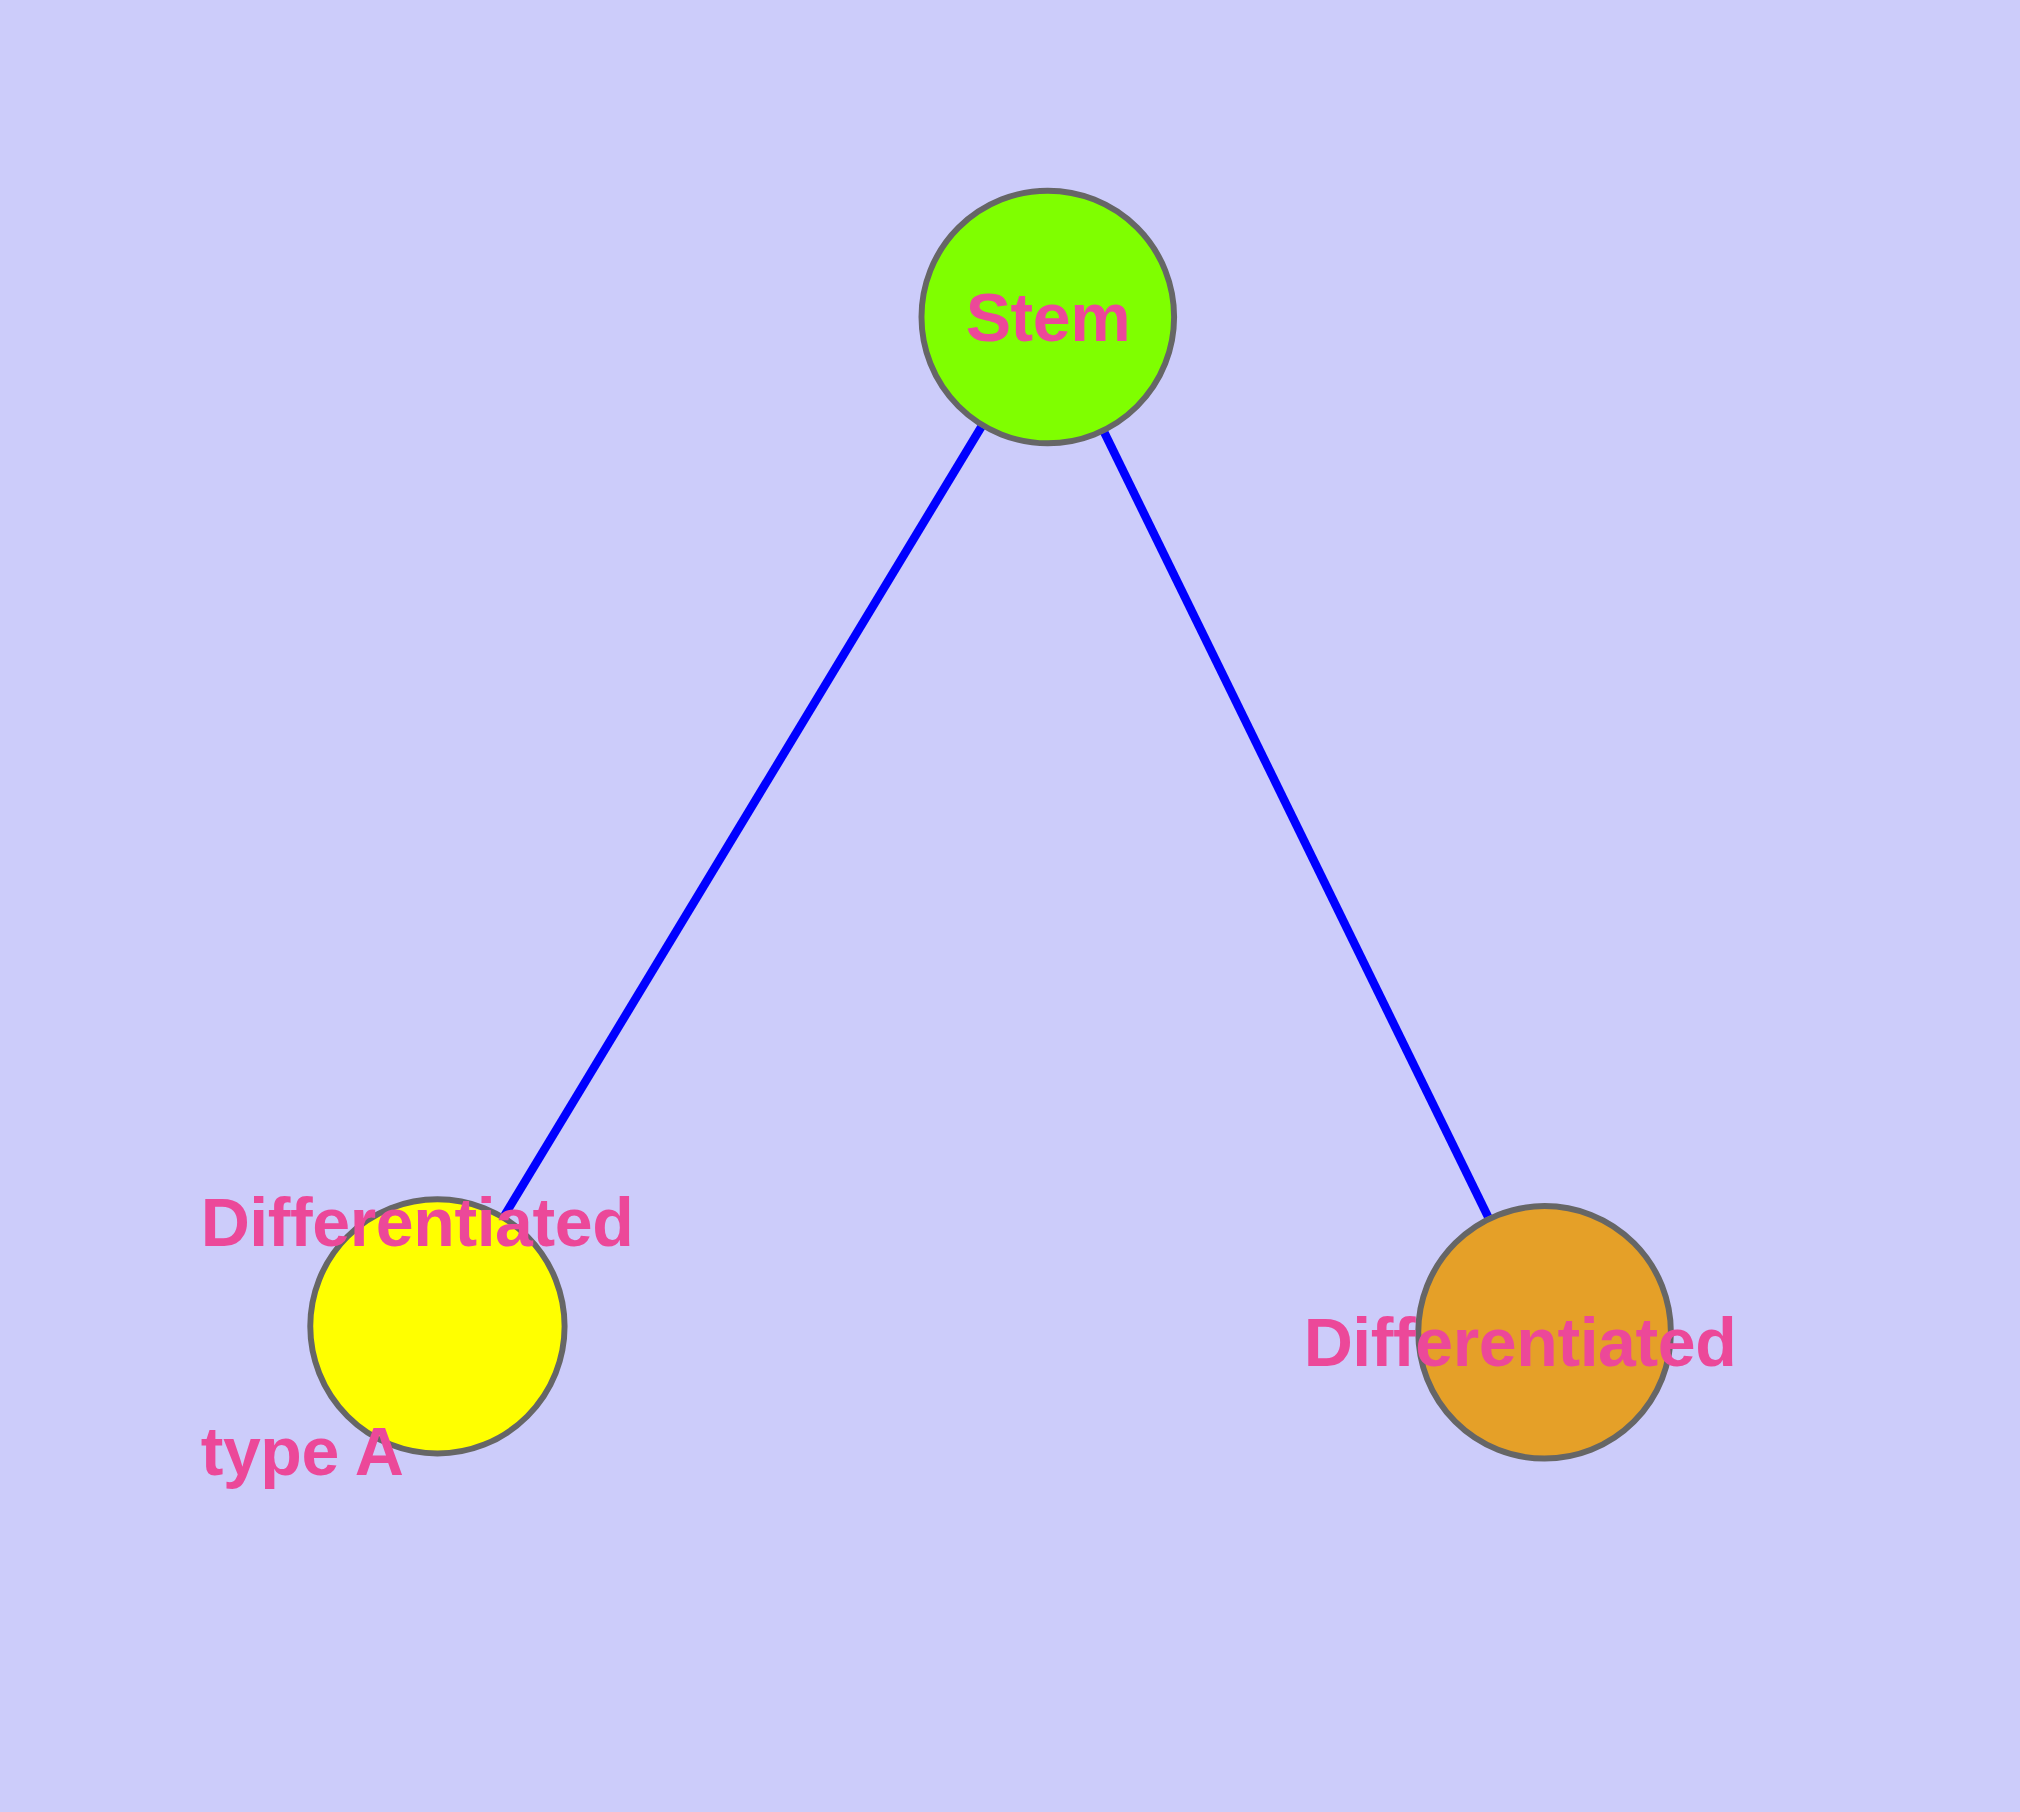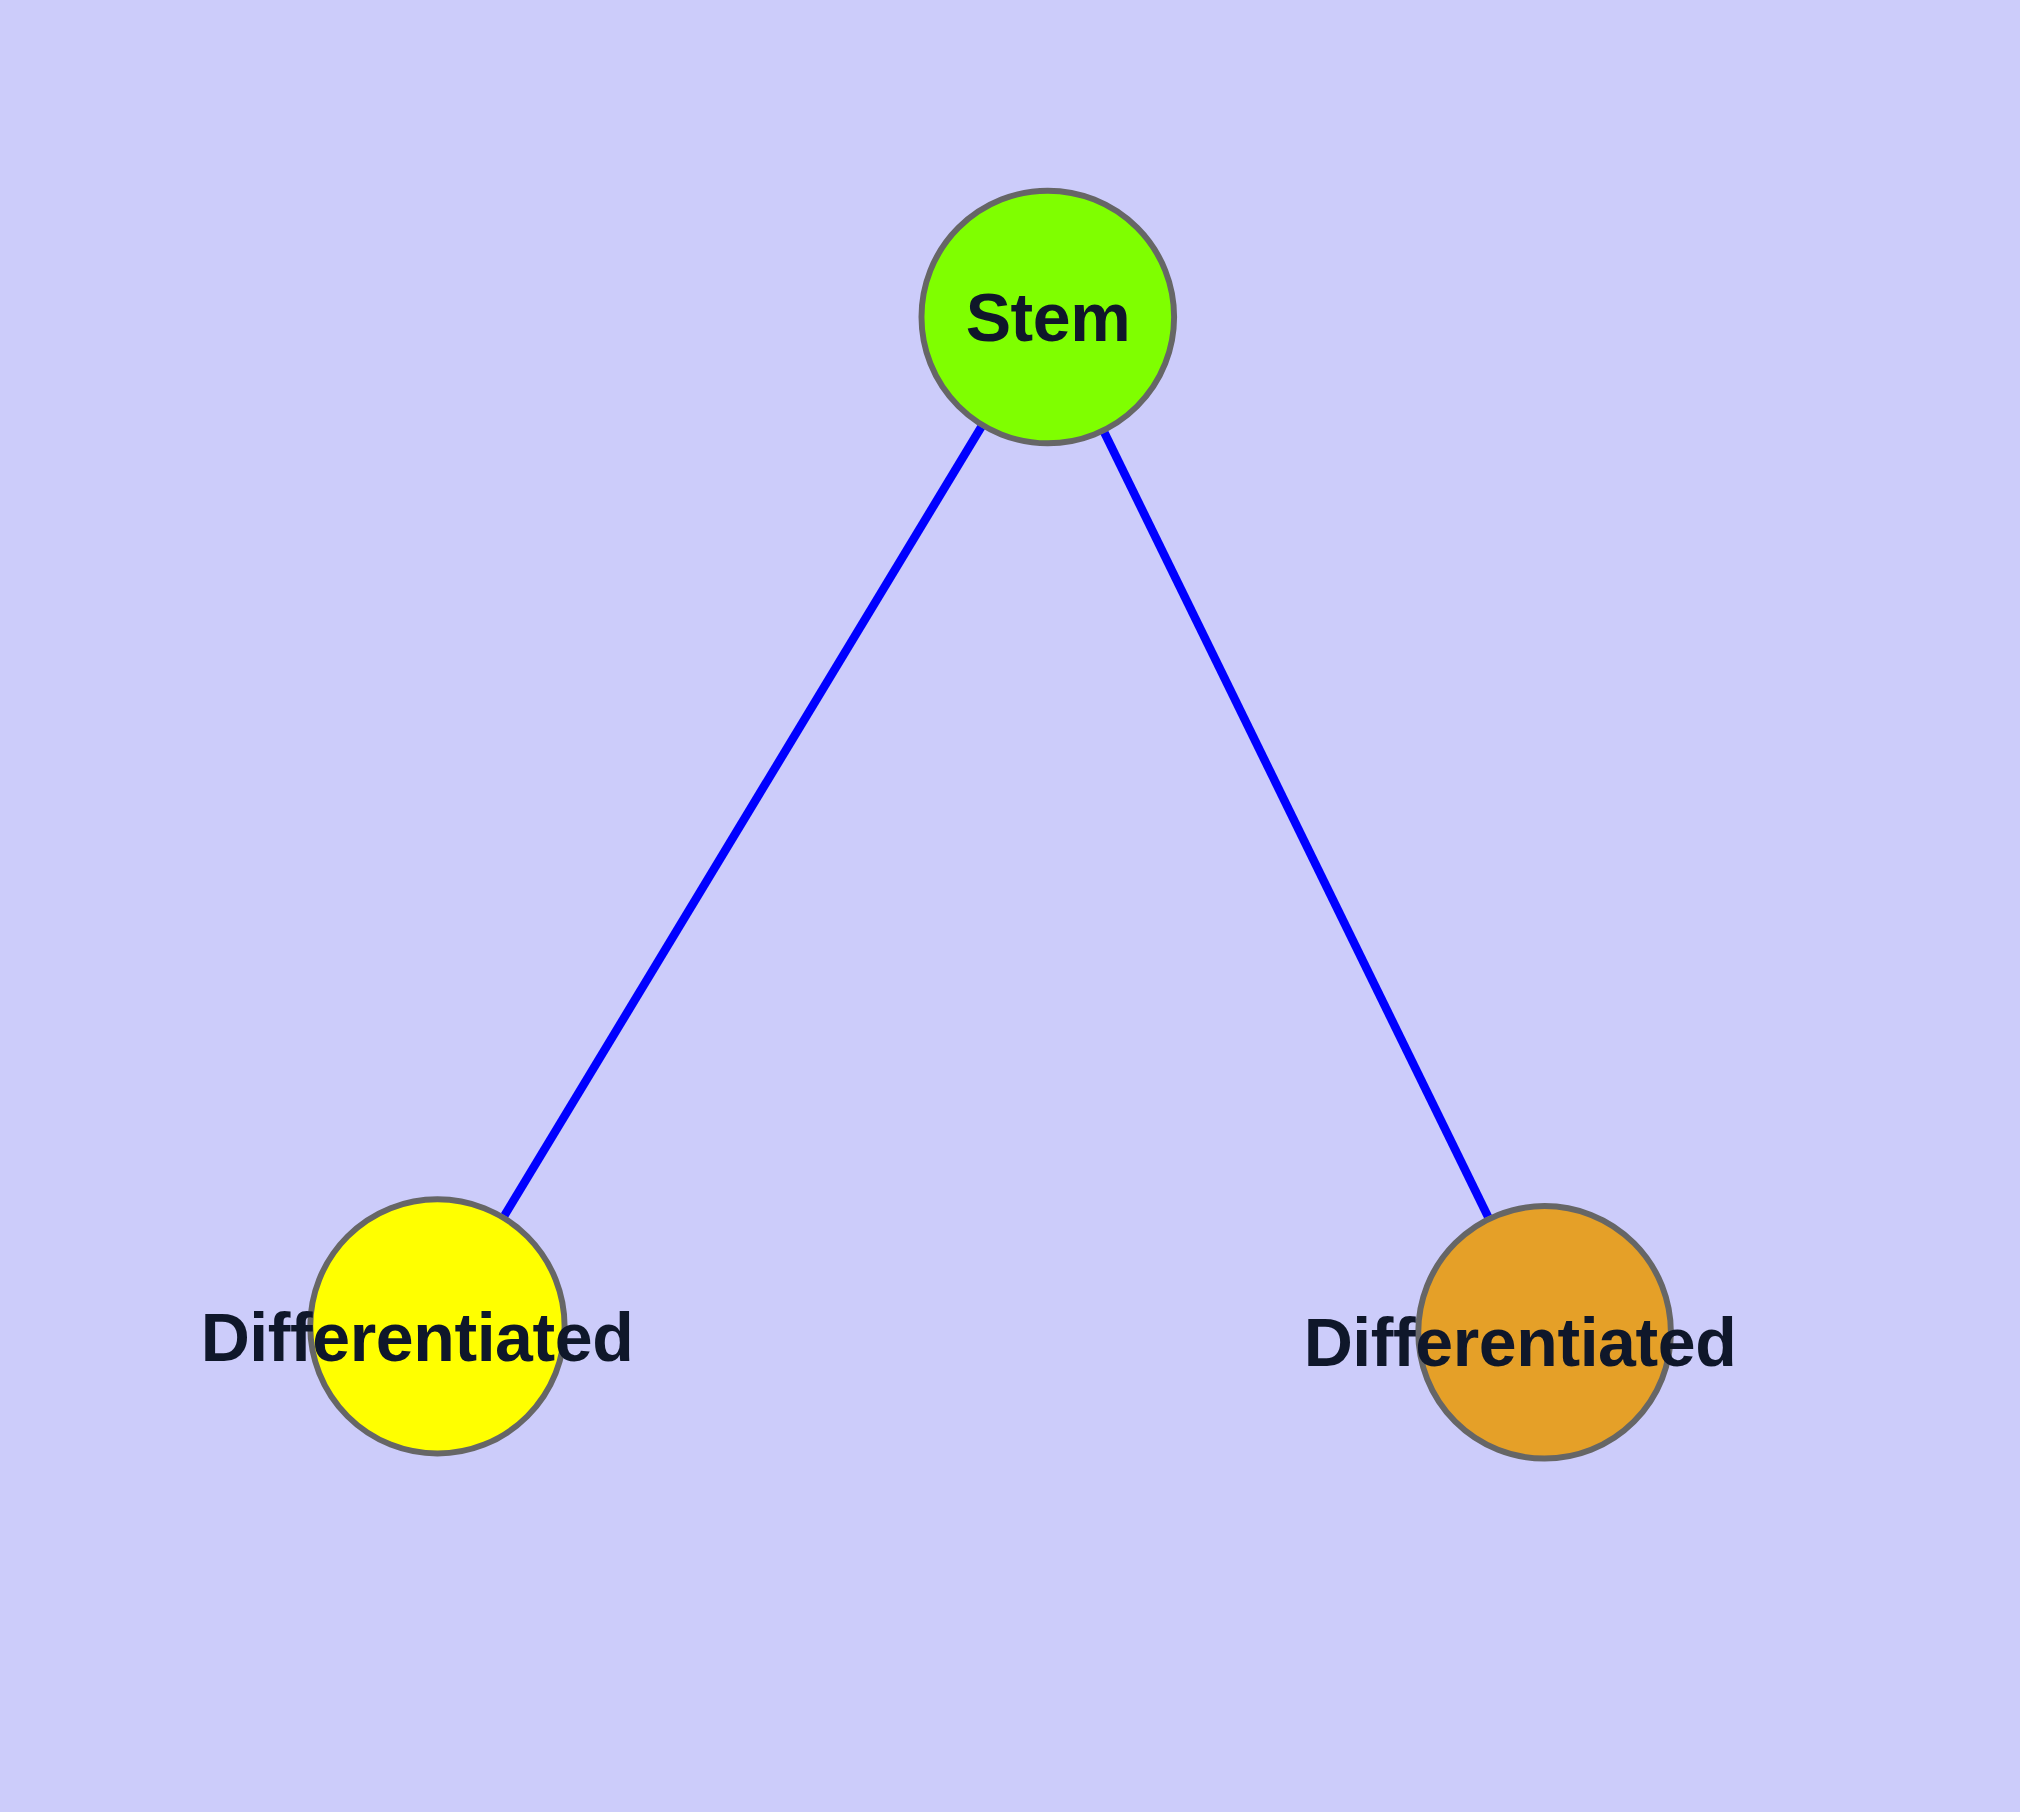--- a/index.html
+++ b/index.html
@@ -25,21 +25,21 @@
   #graph-svg {
     position: absolute;
     left: 0; top: 0;
     width: 2021px;
     height: 1812px;
   }
   .node-label {
     position: absolute;
     font-family: "Liberation Sans", sans-serif;
     font-weight: bold;
-    color: #0f172a;
+    color: #ec4899;
     text-align: left;
     line-height: 1.12;
     white-space: pre;
     pointer-events: none;
     letter-spacing: -0.4px;
   }
   #label-stem {
     font-size: 68px;
     left: 1048px;
     top: 317px;
@@ -89,20 +89,21 @@
       <circle cx="1236" cy="374" r="149" fill="#7fff00" stroke="#666666" stroke-width="7"></circle>
       <circle cx="516" cy="1565" r="150" fill="#ffff00" stroke="#666666" stroke-width="7"></circle>
       <circle cx="1822" cy="1572" r="149" fill="#e5a028" stroke="#666666" stroke-width="7"></circle>
     </g>
   </svg>
 
   <div class="node-label" id="label-stem" style="left: 1048px; top: 317px;">Stem</div>
 
   <div class="node-label" id="label-type-a" style="left: 417px; top: 1337px;">
     <div>Differentiated</div>
+    <div>type A</div>
   </div>
 
   <div class="node-label" id="label-type-b" style="left: 1520px; top: 1342px;">
     <div>Differentiated</div>
   </div>
 
 </div>
 
 
 </body></html>

